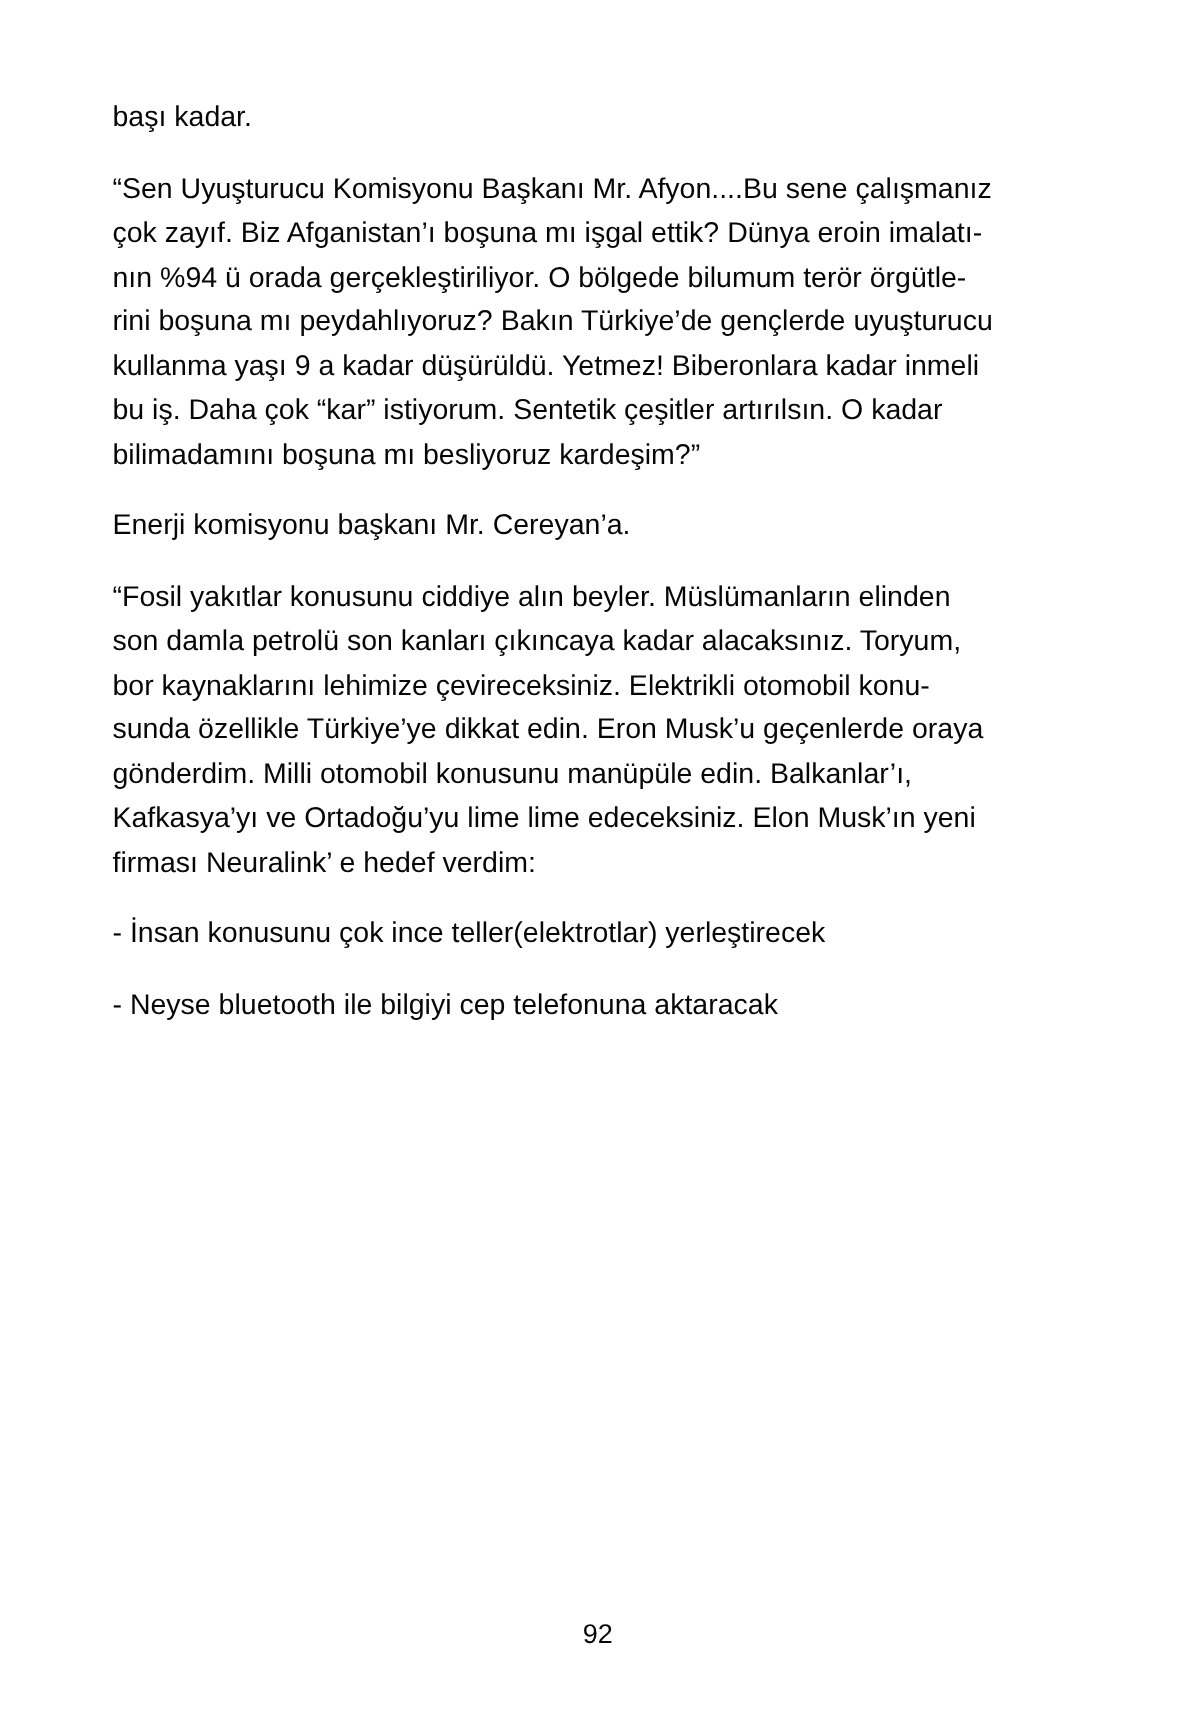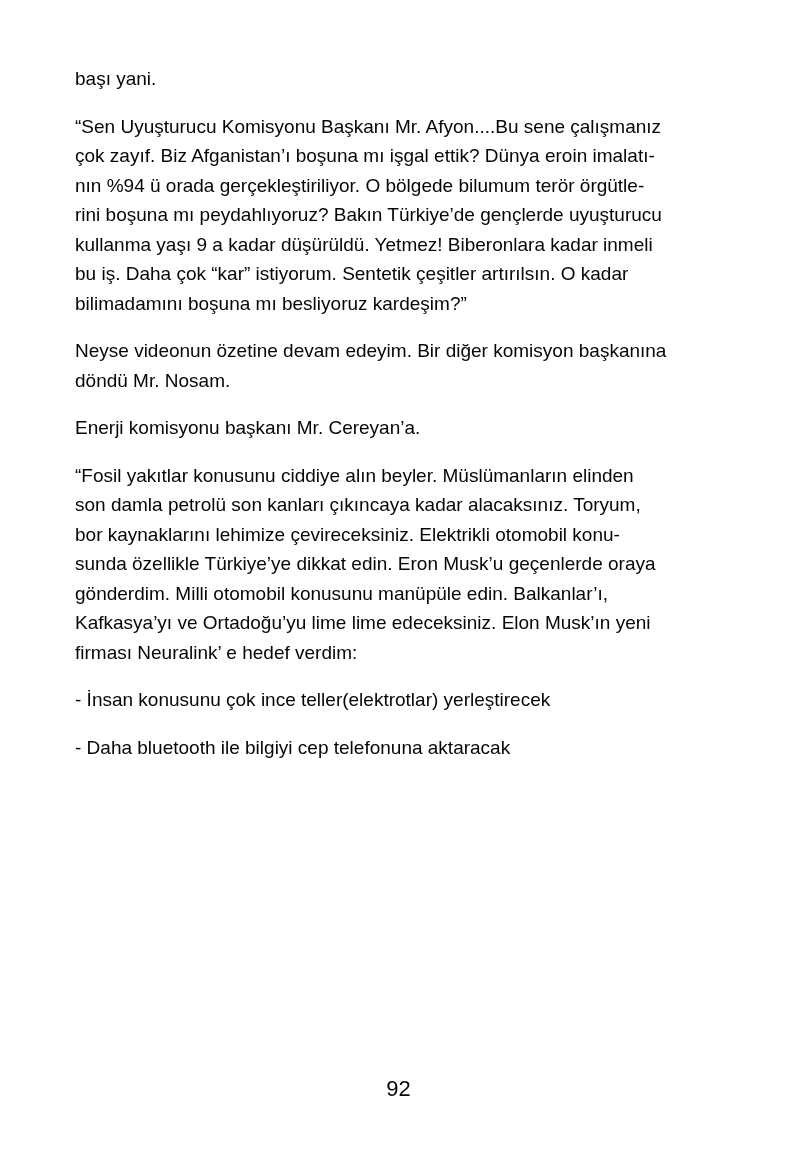--- a/index.html
+++ b/index.html
@@ -32,44 +32,42 @@
     line-height: 29.5px;
     white-space: pre-line;
     letter-spacing: 0px;
   }
   .page-number {
     position: absolute;
     left: 0;
     right: 0;
     top: 1077px;
     text-align: center;
-    font-size: 22px;
+    font-size: 18px;
     line-height: 24px;
   }
 </style>
 </head>
 <body>
 
 <div class="page">
   <div class="text-block">
-    <p class="para">başı yani.</p>
+    <p class="para">başı kadar.</p>
     <p class="para">“Sen Uyuşturucu Komisyonu Başkanı Mr. Afyon....Bu sene çalışmanız
 çok zayıf. Biz Afganistan’ı boşuna mı işgal ettik? Dünya eroin imalatı-
 nın %94 ü orada gerçekleştiriliyor. O bölgede bilumum terör örgütle-
 rini boşuna mı peydahlıyoruz? Bakın Türkiye’de gençlerde uyuşturucu
 kullanma yaşı 9 a kadar düşürüldü. Yetmez! Biberonlara kadar inmeli
 bu iş. Daha çok “kar” istiyorum. Sentetik çeşitler artırılsın. O kadar
 bilimadamını boşuna mı besliyoruz kardeşim?”</p>
-    <p class="para">Neyse videonun özetine devam edeyim. Bir diğer komisyon başkanına
-döndü Mr. Nosam.</p>
     <p class="para">Enerji komisyonu başkanı Mr. Cereyan’a.</p>
     <p class="para">“Fosil yakıtlar konusunu ciddiye alın beyler. Müslümanların elinden
 son damla petrolü son kanları çıkıncaya kadar alacaksınız. Toryum,
 bor kaynaklarını lehimize çevireceksiniz. Elektrikli otomobil konu-
 sunda özellikle Türkiye’ye dikkat edin. Eron Musk’u geçenlerde oraya
 gönderdim. Milli otomobil konusunu manüpüle edin. Balkanlar’ı,
 Kafkasya’yı ve Ortadoğu’yu lime lime edeceksiniz. Elon Musk’ın yeni
 firması Neuralink’ e hedef verdim:</p>
     <p class="para">- İnsan konusunu çok ince teller(elektrotlar) yerleştirecek</p>
-    <p class="para">- Daha bluetooth ile bilgiyi cep telefonuna aktaracak</p>
+    <p class="para">- Neyse bluetooth ile bilgiyi cep telefonuna aktaracak</p>
   </div>
   <div class="page-number">92</div>
 </div>
 
 </body></html>

